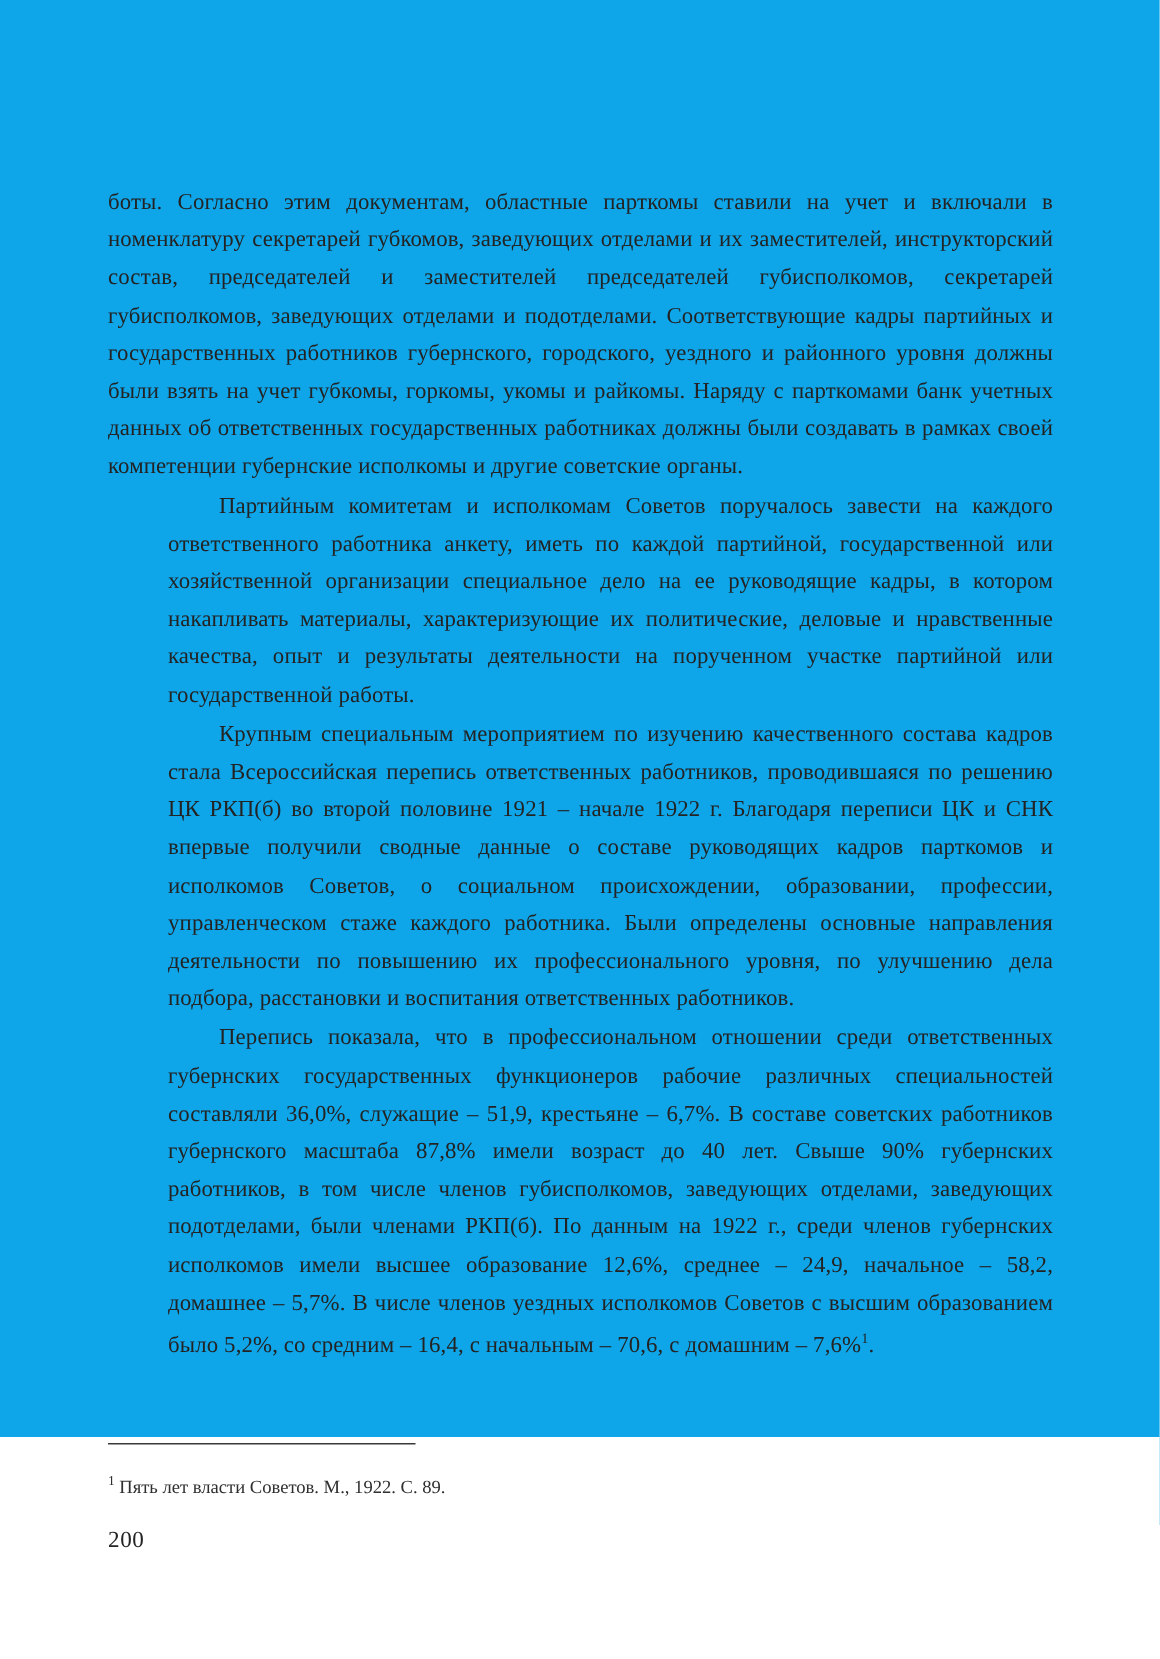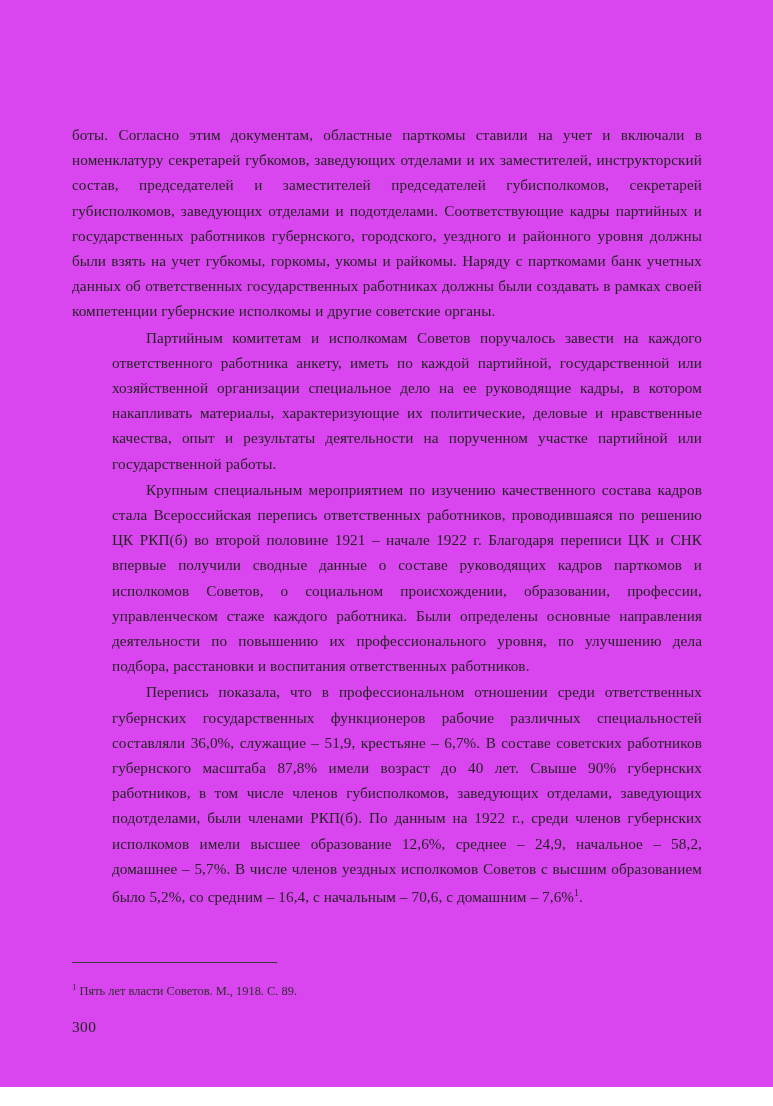--- a/index.html
+++ b/index.html
@@ -10,22 +10,22 @@
   body {
     width: 773px;
     height: 1106px;
     font-family: "Liberation Serif", serif;
     color: #2b2b2b;
     overflow: hidden;
   }
   .page {
     position: relative;
     width: 773px;
-    height: 1087px;
-    background: #d946ef;
+    height: 958px;
+    background: #0ea5e9;
   }
   .content {
     position: absolute;
     left: 72px;
     top: 122px;
     width: 630px;
   }
   .para {
     margin: 0 0 1px 0;
     font-size: 15.2px;
@@ -86,18 +86,18 @@
     <p class="para indent">Партийным комитетам и исполкомам Советов поручалось завести на каждого ответственного работника анкету, иметь по каждой партийной, государственной или хозяйственной организации специальное дело на ее руководящие кадры, в котором накапливать материалы, характеризующие их политические, деловые и нравственные качества, опыт и результаты деятельности на порученном участке партийной или государственной работы.</p>
 
     <p class="para indent">Крупным специальным мероприятием по изучению качественного состава кадров стала Всероссийская перепись ответственных работников, проводившаяся по решению ЦК РКП(б) во второй половине 1921 – начале 1922 г. Благодаря переписи ЦК и СНК впервые получили сводные данные о составе руководящих кадров парткомов и исполкомов Советов, о социальном происхождении, образовании, профессии, управленческом стаже каждого работника. Были определены основные направления деятельности по повышению их профессионального уровня, по улучшению дела подбора, расстановки и воспитания ответственных работников.</p>
 
     <p class="para indent"><span>Перепись показала, что в профессиональном отношении среди ответственных губернских государственных функционеров рабочие различных специальностей составляли 36,0%, служащие – 51,9, крестьяне – 6,7%. В составе советских работников губернского масштаба 87,8% имели возраст до 40 лет. Свыше 90% губернских работников, в том числе членов губисполкомов, заведующих отделами, заведующих подотделами, были членами РКП(б). По данным на 1922 г., среди членов губернских исполкомов имели высшее образование 12,6%, среднее – 24,9, начальное – 58,2, домашнее – 5,7%. В числе членов уездных исполкомов Советов с высшим образованием было 5,2%, со средним – 16,4, с начальным – 70,6, с домашним – 7,6%</span><sup class="fnref">1</sup><span>.</span></p>
 
   </div>
 
   <div class="footnote-area">
     <div class="footnote-rule"></div>
-    <div class="footnote"><sup>1</sup><span>Пять лет власти Советов. М., 1918. С. 89.</span></div>
+    <div class="footnote"><sup>1</sup><span>Пять лет власти Советов. М., 1922. С. 89.</span></div>
   </div>
 
-  <div class="page-number">300</div>
+  <div class="page-number">200</div>
 
 </div>
 
 </body></html>

